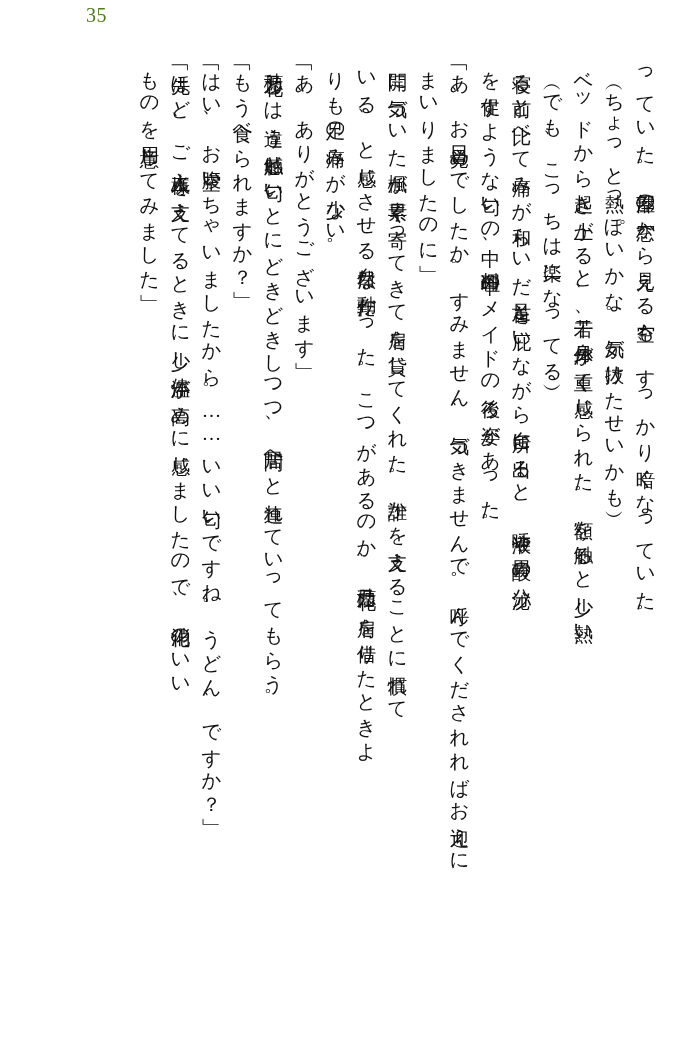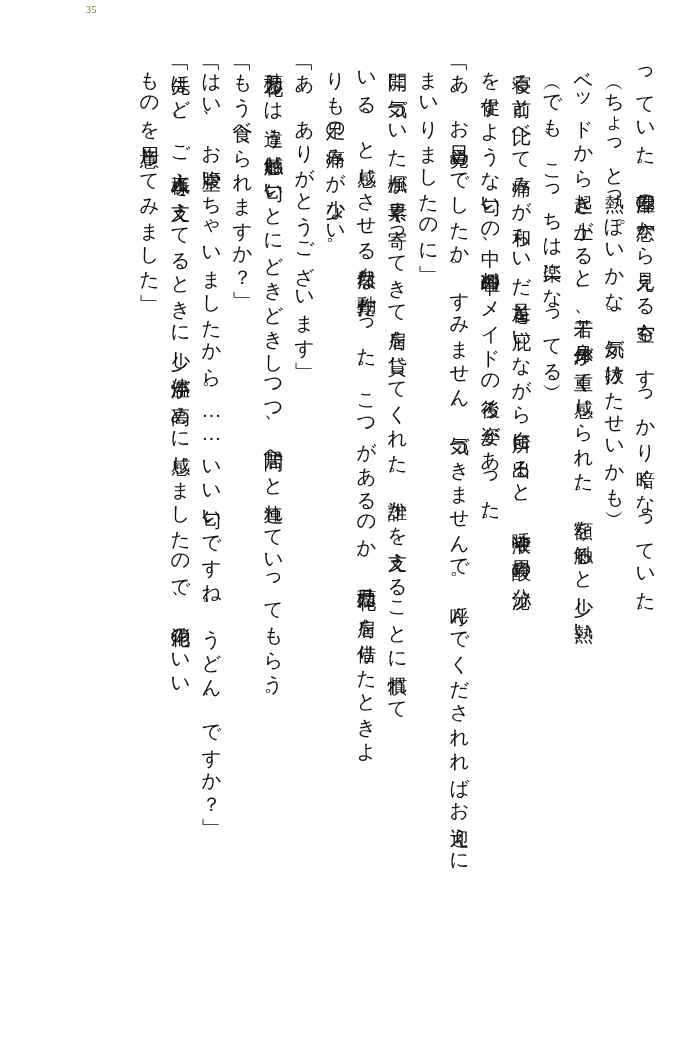--- a/index.html
+++ b/index.html
@@ -18,21 +18,21 @@
     position: relative;
     width: 693px;
     height: 1050px;
     background: #ffffff;
     box-sizing: border-box;
   }
   .page-number {
     position: absolute;
     top: 4px;
     left: 86px;
-    font-size: 10px;
+    font-size: 20px;
     color: #4d7c0f;
     letter-spacing: 0.5px;
   }
   .text-block {
     position: absolute;
     top: 58px;
     left: 44px;
     right: 38px;
     height: 920px;
     display: flex;

